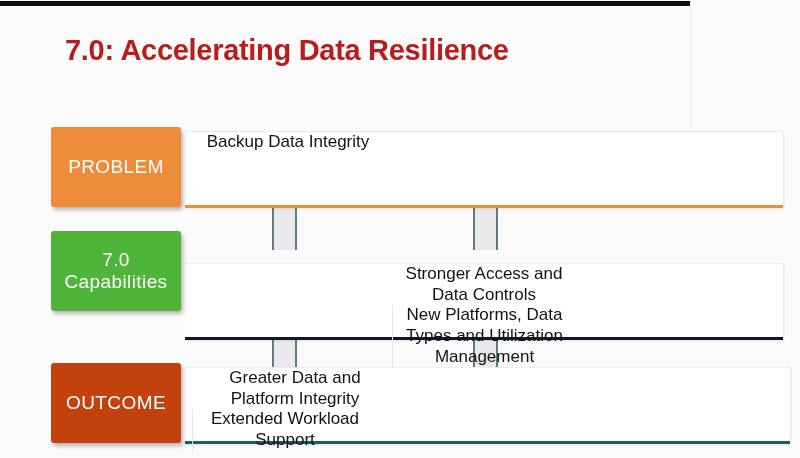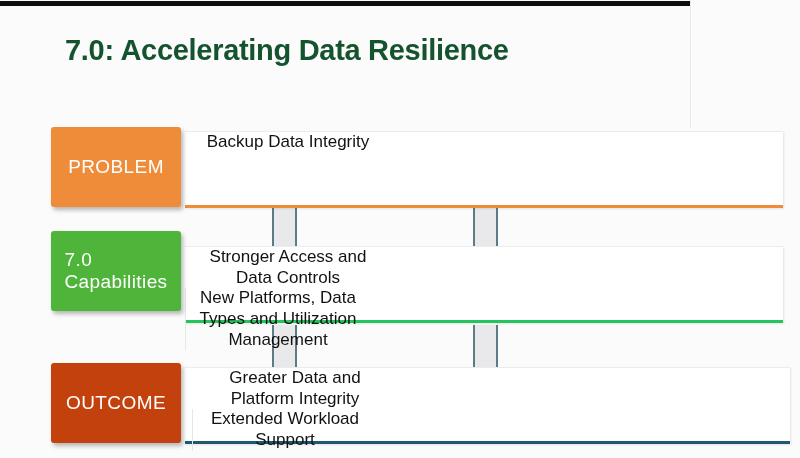--- a/index.html
+++ b/index.html
@@ -26,34 +26,34 @@
     width: 1px; height: 128px;
     background: #e9e9e9;
   }
 
   .slide-title {
     position: absolute;
     left: 65px; top: 34px;
     font-size: 29px;
     font-weight: bold;
     letter-spacing: -0.3px;
-    color: #14532d;
+    color: #b91c1c;
     white-space: nowrap;
   }
 
   .label-box {
     position: absolute;
     left: 51px;
     width: 130px; height: 80px;
     border-radius: 3px;
     color: #ffffff;
     display: flex;
     align-items: center;
     justify-content: center;
-    text-align: left;
+    text-align: center;
     font-size: 19px;
     line-height: 1.18;
     letter-spacing: 0.4px;
     white-space: pre-line;
     box-shadow: 2px 3px 4px rgba(0,0,0,0.28);
     z-index: 2;
   }
   .label-problem      { top: 127px; background: #EF8C3A; }
   .label-capabilities { top: 231px; background: #4FB43A; }
   .label-outcome      { top: 363px; background: #c2410c; }
@@ -63,21 +63,21 @@
     left: 185px;
     width: 598px; height: 73px;
     background: #ffffff;
     border-top: 1px solid #ececec;
     display: flex;
     z-index: 1;
     box-shadow: 1px 1px 2px rgba(0,0,0,0.10);
     flex-direction: column;
   }
   .strip-problem      { top: 131px; border-bottom: 3px solid #EF8C3A; }
-  .strip-capabilities { top: 246px; border-bottom: 3px solid #22c55e; }
+  .strip-capabilities { top: 263px; border-bottom: 3px solid #0f172a; align-items: center; }
   .strip-outcome      { top: 367px; border-bottom: 3px solid #1C5A70; padding-left: 7px; }
 
   .cell {
     display: flex;
     align-items: center;
     justify-content: center;
     text-align: center;
     font-size: 17px;
     line-height: 1.22;
     color: #121212;

